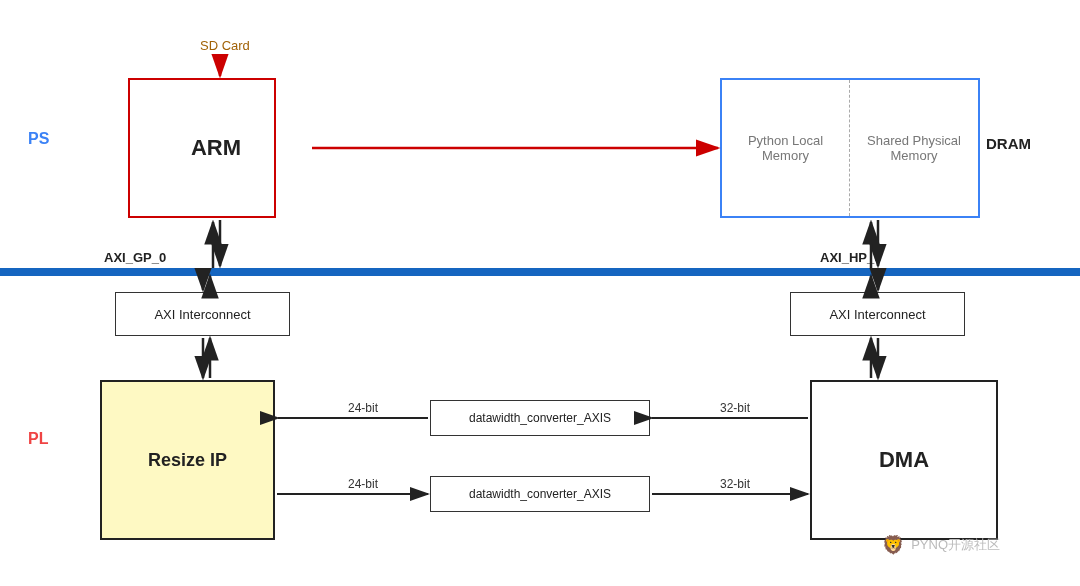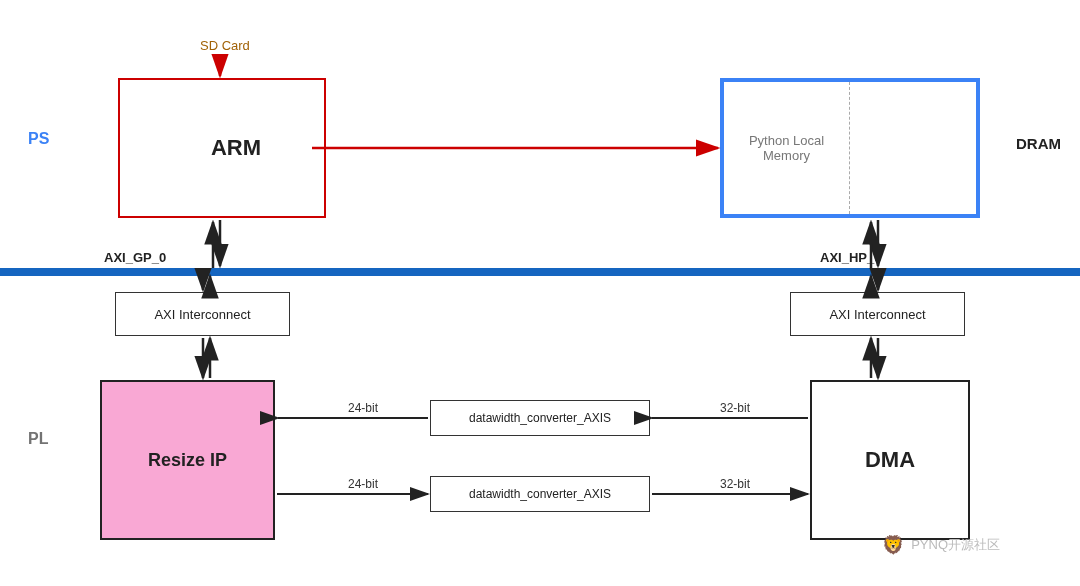--- a/index.html
+++ b/index.html
@@ -30,58 +30,58 @@
       color: #3b82f6;
     }
 
     
     .pl-label {
       position: absolute;
       left: 28px;
       top: 430px;
       font-weight: bold;
       font-size: 16px;
-      color: #737373;
+      color: #ef4444;
     }
 
     
     .sdcard-label {
       position: absolute;
       left: 200px;
       top: 38px;
       font-size: 13px;
       color: #a16207;
     }
 
     
     .arm-box {
       position: absolute;
-      left: 118px;
+      left: 128px;
       top: 78px;
-      width: 208px;
+      width: 148px;
       height: 140px;
       border: 2px solid #cc0000;
       display: flex;
       align-items: center;
       justify-content: center;
       font-size: 22px;
       font-weight: bold;
       color: #222;
       background: #fff;
       padding-left: 28px;
     }
 
     
     .dram-outer {
       position: absolute;
       left: 720px;
       top: 78px;
       width: 260px;
       height: 140px;
-      border: 4px solid #3b82f6;
+      border: 2px solid #3b82f6;
       background: #fff;
       display: flex;
     }
 
     .dram-left {
       width: 50%;
       border-right: 1px dashed #aaa;
       display: flex;
       align-items: center;
       justify-content: center;
@@ -97,21 +97,21 @@
       align-items: center;
       justify-content: center;
       text-align: center;
       font-size: 13px;
       color: #777;
       padding: 8px;
     }
 
     .dram-label {
       position: absolute;
-      left: 1016px;
+      left: 986px;
       top: 135px;
       font-weight: bold;
       font-size: 15px;
       color: #222;
     }
 
     
     .blue-line {
       position: absolute;
       left: 0;
@@ -179,29 +179,29 @@
       top: 380px;
       width: 175px;
       height: 160px;
       border: 2px solid #222;
       display: flex;
       align-items: center;
       justify-content: center;
       font-size: 18px;
       font-weight: bold;
       color: #222;
-      background: #f9a8d4;
+      background: #fef9c3;
     }
 
     
     .dma-box {
       position: absolute;
       left: 810px;
       top: 380px;
-      width: 160px;
+      width: 188px;
       height: 160px;
       border: 2px solid #222;
       display: flex;
       align-items: center;
       justify-content: center;
       font-size: 22px;
       font-weight: bold;
       color: #222;
       background: #fff;
     }
@@ -271,20 +271,23 @@
   <div class="sdcard-label">SD Card</div>
 
   <div class="arm-box">
     <span>ARM</span>
   </div>
 
   <div class="dram-outer">
     <div class="dram-left">
       <span>Python Local Memory</span>
     </div>
+    <div class="dram-right">
+      <span>Shared Physical Memory</span>
+    </div>
   </div>
 
   <div class="dram-label">DRAM</div>
 
   <div class="blue-line"></div>
 
   <div class="axi-gp-label">AXI_GP_0</div>
 
   <div class="axi-hp-label">AXI_HP_0</div>
 

